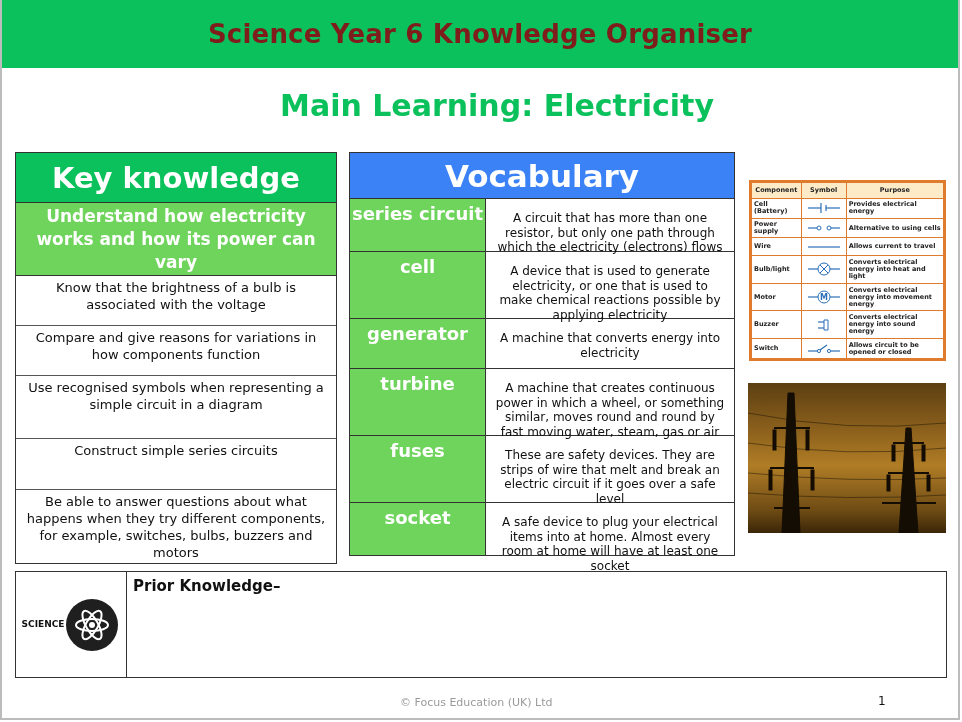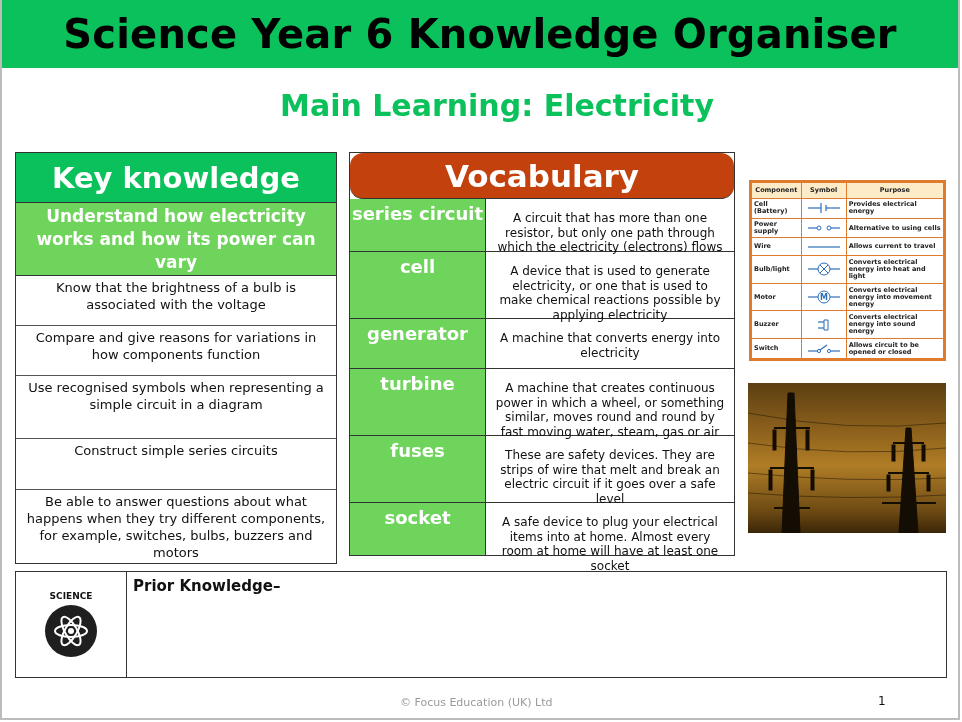--- a/index.html
+++ b/index.html
@@ -13,21 +13,21 @@
     position: absolute; left: 0; top: 0; width: 960px; height: 720px;
     border-left: 2px solid #bcbcbc; border-right: 2px solid #bcbcbc; border-bottom: 2px solid #bcbcbc;
     box-sizing: border-box;
   }
   .title-bar {
     position: absolute; left: 2px; top: 0; width: 956px; height: 68px;
     background: #0bc15b;
     display: flex; align-items: center; justify-content: center;
   }
   .title-bar h1 {
-    margin: 0; color: #000000; font-size: 40px; font-weight: bold;
+    margin: 0; color: #7f1d1d; font-size: 26px; font-weight: bold;
     font-family: "DejaVu Sans", sans-serif; letter-spacing: 0.2px;
   }
   .subtitle {
     position: absolute; left: 16px; top: 88px; width: 962px; text-align: center;
     color: #0bc15b; font-size: 30px; font-weight: bold;
   }
 
   
   .kk {
     position: absolute; left: 15px; top: 152px; width: 322px;
@@ -49,23 +49,23 @@
     border-bottom: 1.5px solid #555; box-sizing: border-box; color: #111;
   }
   .kk-row:last-child { border-bottom: none; }
 
   
   .vocab {
     position: absolute; left: 349px; top: 152px; width: 386px;
     border: 1.5px solid #333; box-sizing: border-box;
   }
   .vocab-head {
-    height: 45px; background: #c2410c; color: #fff;
+    height: 45px; background: #3b82f6; color: #fff;
     display: flex; align-items: center; justify-content: center;
-    font-size: 31px; font-weight: bold; border-bottom: 1.5px solid #333; border-radius: 13px;
+    font-size: 31px; font-weight: bold; border-bottom: 1.5px solid #333;
   }
   .vrow { display: flex; border-bottom: 1.5px solid #333; box-sizing: border-box; }
   .vrow:last-child { border-bottom: none; }
   .vterm {
     width: 136px; background: #6fd45c; color: #fff; font-weight: bold;
     font-size: 18px; line-height: 21px; text-align: center; padding-top: 4px;
     border-right: 1.5px solid #333; box-sizing: border-box;
   }
   .vdef {
     flex: 1; font-size: 12px; line-height: 14.5px; text-align: center;
@@ -93,21 +93,21 @@
     overflow: hidden;
   }
 
   
   .prior {
     position: absolute; left: 15px; top: 571px; width: 932px; height: 107px;
     border: 1.5px solid #333; box-sizing: border-box; display: flex;
   }
   .prior-logo {
     width: 111px; border-right: 1.5px solid #333; box-sizing: border-box;
-    display: flex; align-items: center; justify-content: center; flex-direction: column;
+    display: flex; align-items: center; justify-content: center; 
   }
   .prior-text { padding: 5px 6px; font-weight: bold; font-size: 15px; }
 
   .footer {
     position: absolute; top: 696px; left: 400px; font-size: 11px; color: #9a9a9a;
   }
   .pagenum { position: absolute; top: 694px; left: 878px; font-size: 12px; color: #111; }
 </style>
 </head>
 <body>

